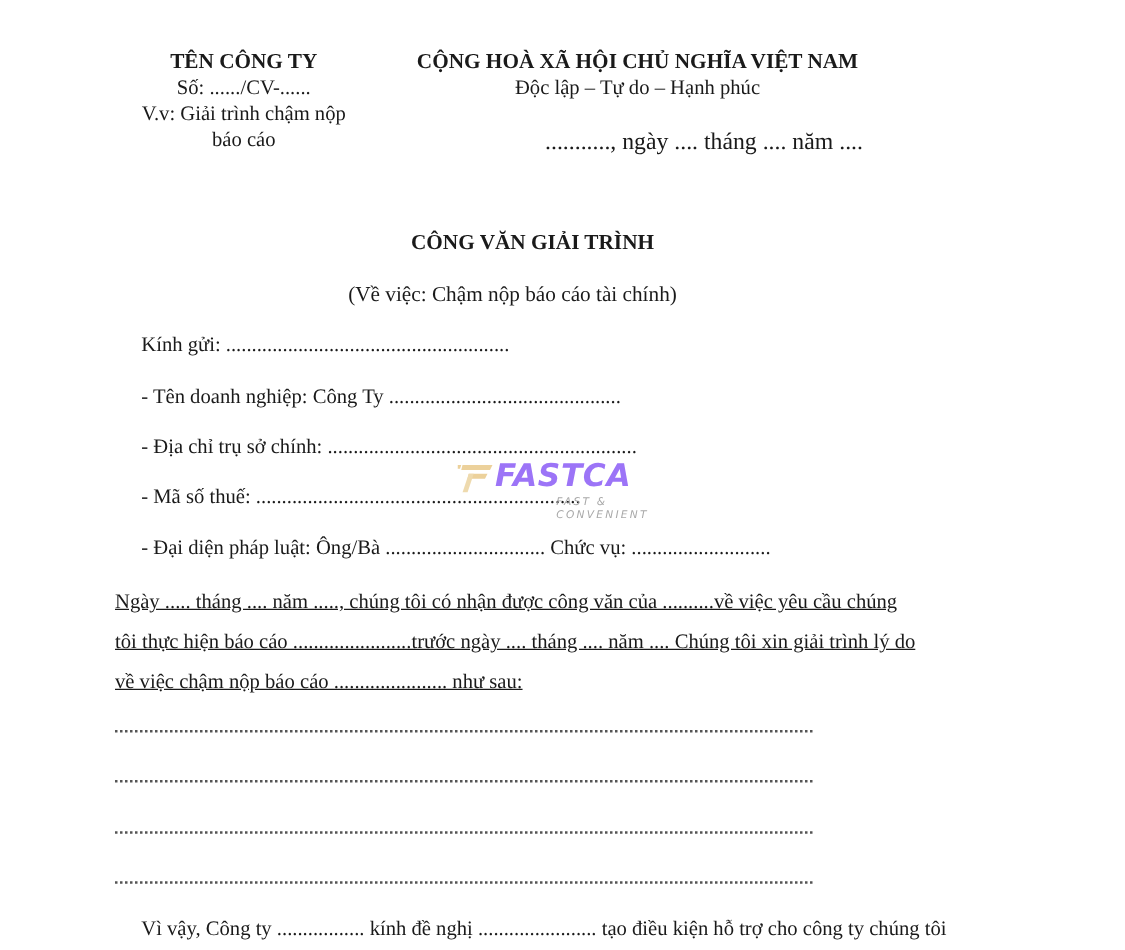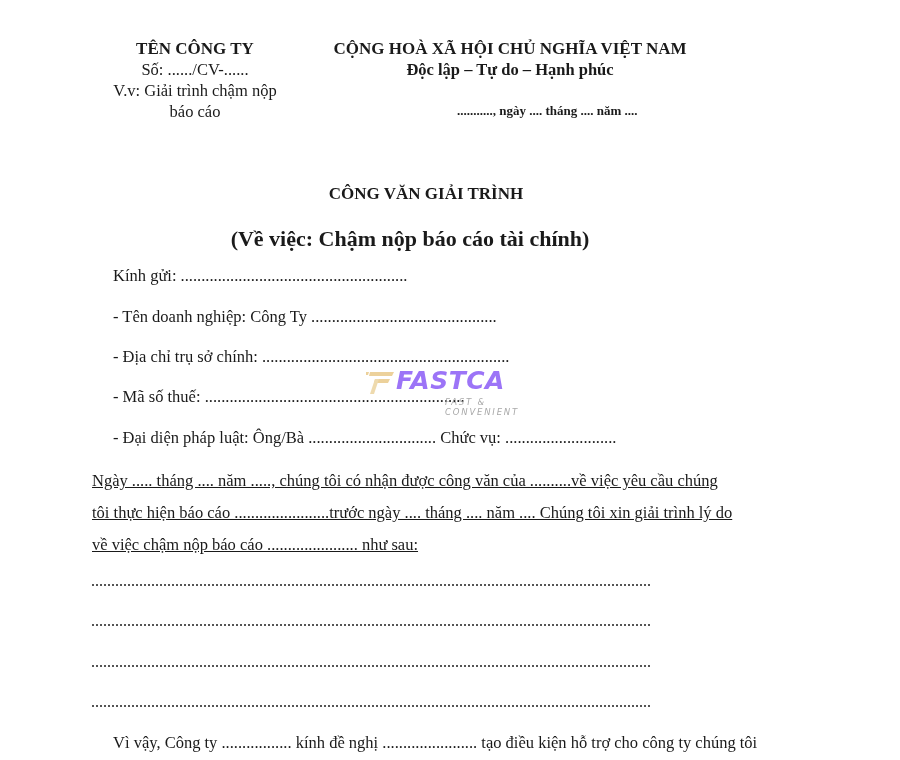--- a/index.html
+++ b/index.html
@@ -35,44 +35,42 @@
     
     .hdr-right {
       position: absolute;
       left: 300px; top: 38px;
       width: 420px;
       text-align: center;
       font-size: 17px;
       line-height: 21px;
     }
     .hdr-right .nation { font-weight: bold; }
-    .hdr-right .motto { font-weight: bold; font-size: 16.5px; text-align: center; }
+    .hdr-right .motto { font-weight: normal; font-size: 16.5px; text-align: center; }
 
     .dateline {
       position: absolute;
-      left: 457px; top: 103px;
-      font-size: 13px;
-      font-weight: bold;
+      left: 436px; top: 103px;
+      font-size: 19px;
     }
 
     .doc-title {
       position: absolute;
       left: 16px; width: 820px;
       top: 184px;
       text-align: center;
       font-size: 17px;
       font-weight: bold;
     }
     .doc-subtitle {
       position: absolute;
       left: 0; width: 820px;
       top: 226px;
       text-align: center;
-      font-size: 22px;
-      font-weight: bold;
+      font-size: 17px;
     }
 
     .line {
       position: absolute;
       left: 92px;
       font-size: 16.5px;
       white-space: nowrap;
       margin-left: 21px;
     }
 

